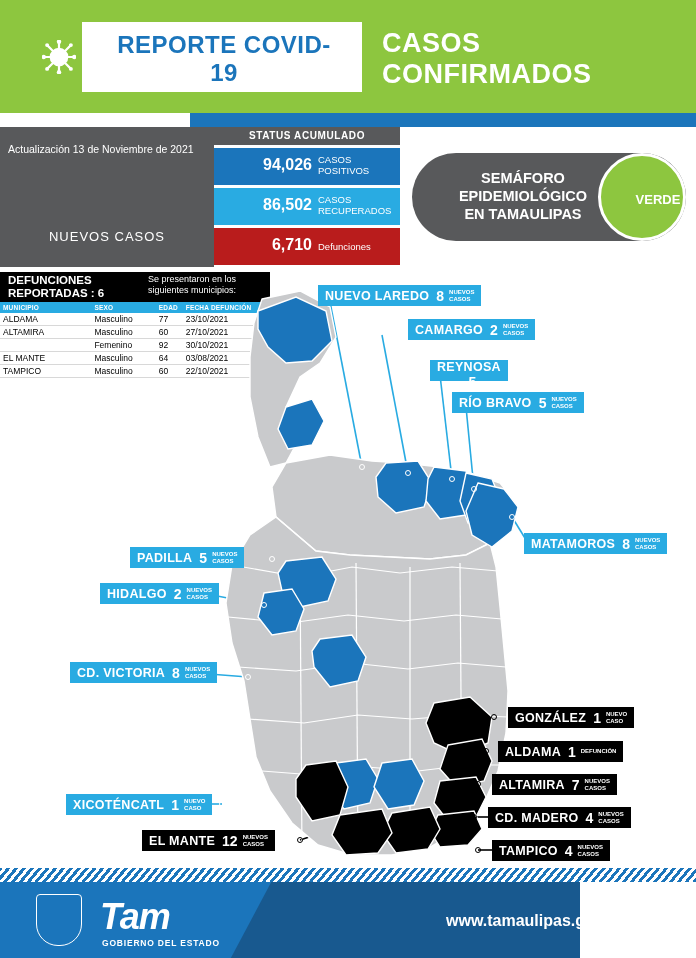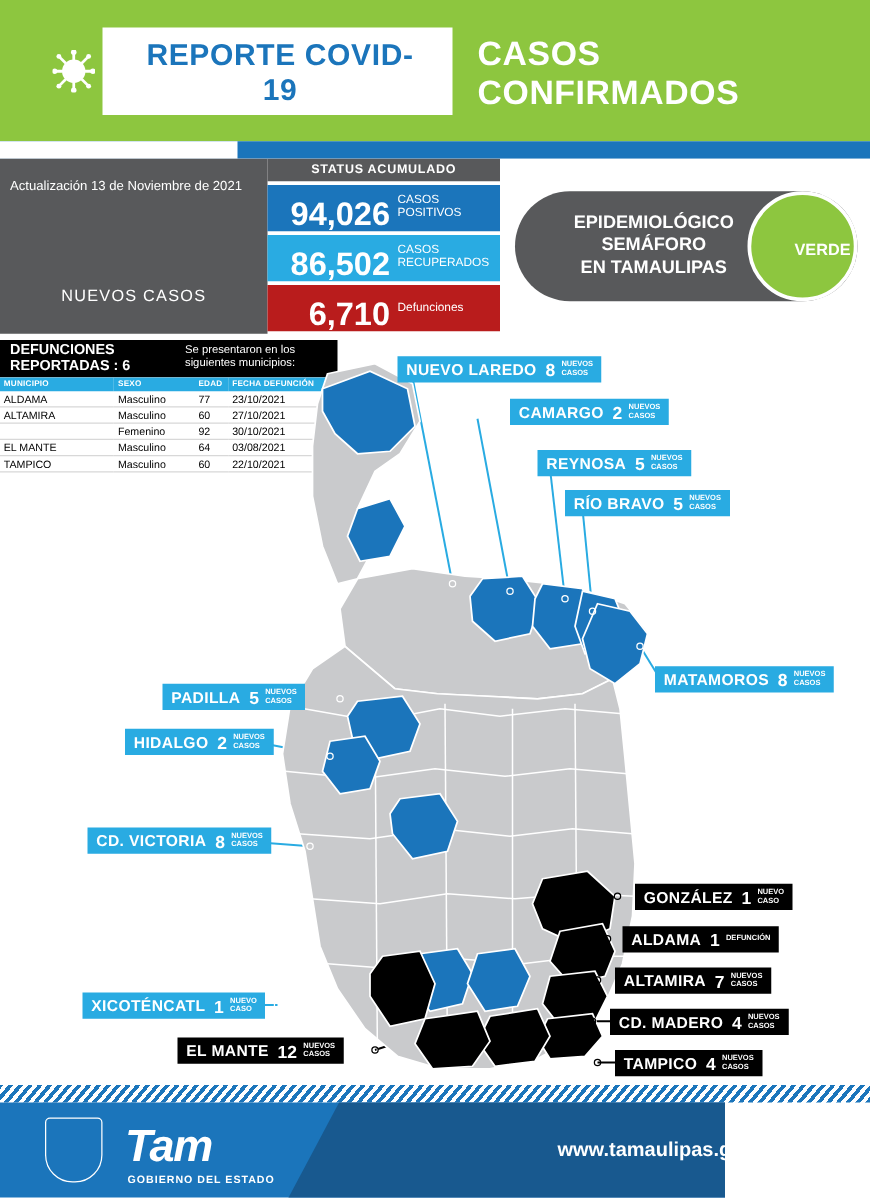--- a/index.html
+++ b/index.html
@@ -137,21 +137,21 @@
     height: 37px;
   }
   .stat-row.r1 { top: 21px; background: #1b75bb; }
   .stat-row.r2 { top: 61px; background: #29abe2; }
   .stat-row.r3 { top: 101px; background: #b91c1c; }
   .stat-num {
     position: absolute;
     left: 10px; top: 8px;
     width: 88px;
     text-align: right;
-    font-size: 26px;
+    font-size: 16px;
     font-weight: bold;
     color: #ffffff;
   }
   .stat-lbl {
     position: absolute;
     left: 104px; top: 6px;
     font-size: 9.5px;
     color: #ffffff;
     line-height: 11px;
   }
@@ -415,22 +415,22 @@
     </div>
   </div>
 
   <div class="stat-row r3">
     <div class="stat-num">6,710</div>
     <div class="stat-lbl single">Defunciones</div>
   </div>
 
   <div class="semaforo-box"></div>
   <div class="semaforo-text">
+    <div>SEMÁFORO</div>
     <div>EPIDEMIOLÓGICO</div>
-    <div>SEMÁFORO</div>
     <div>EN TAMAULIPAS</div>
   </div>
   <div class="semaforo-circle">
     <span>VERDE</span>
   </div>
 </div>
 
 <div class="def-block">
   <div class="def-head"></div>
   <div class="def-head-title">
@@ -596,21 +596,21 @@
 CASOS</span>
   </div>
 
   <div class="callout blue" style="left:368px; top:52px;margin-left:40px;">
     <span class="c-name">CAMARGO</span>
     <span class="c-num">2</span>
     <span class="c-sub">NUEVOS
 CASOS</span>
   </div>
 
-  <div class="callout blue" style="left:430px; top:93px;">
+  <div class="callout blue" style="left:430px; top:93px;flex-direction:column;">
     <span class="c-name">REYNOSA</span>
     <span class="c-num">5</span>
     <span class="c-sub">NUEVOS
 CASOS</span>
   </div>
 
   <div class="callout blue" style="left:452px; top:125px;">
     <span class="c-name">RÍO BRAVO</span>
     <span class="c-num">5</span>
     <span class="c-sub">NUEVOS

